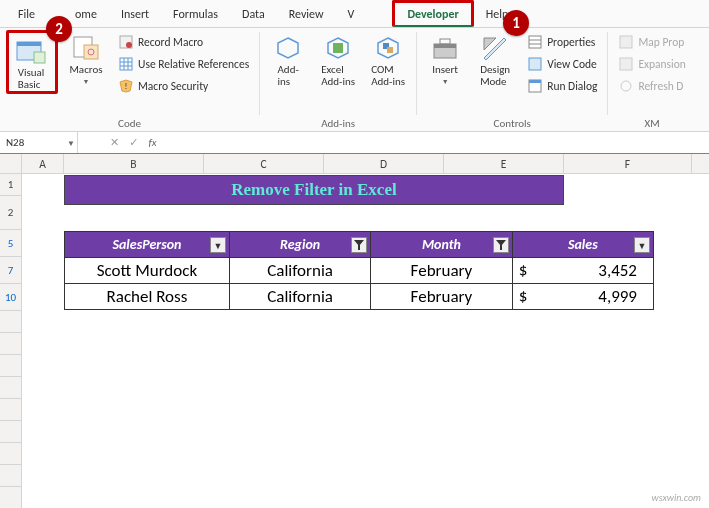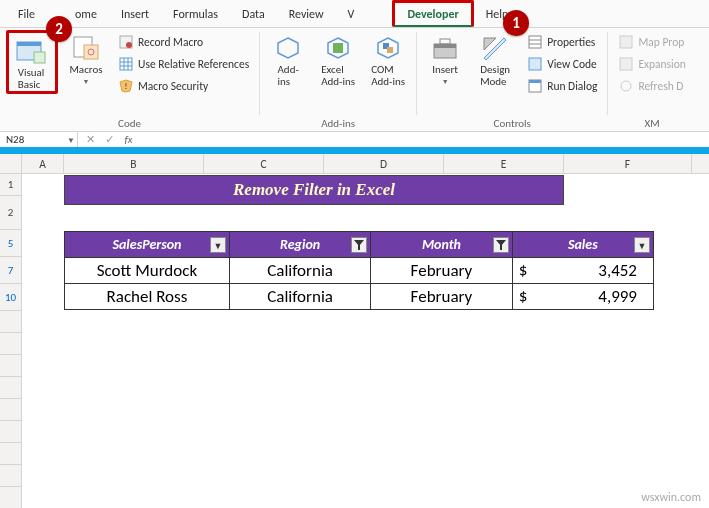--- a/index.html
+++ b/index.html
@@ -26,21 +26,21 @@
 .small-btn { display: flex; align-items: center; gap: 4px; padding: 2px 4px; font-size: 11.5px; cursor: pointer; white-space: nowrap; }
 .small-btn .si { width: 16px; height: 16px; display: flex; align-items: center; justify-content: center; }
 
 
 svg { display: block; }
 
 
 .callout { position: absolute; width: 26px; height: 26px; border-radius: 50%; background: #b30000; color: #fff; font-weight: bold; font-size: 15px; display: flex; align-items: center; justify-content: center; z-index: 50; box-shadow: 0 1px 2px rgba(0,0,0,.3); }
 
 
-.fx-row { display: flex; align-items: center; height: 22px; border-bottom: 7px solid #0ea5e9; }
+.fx-row { display: flex; align-items: center; height: 22px; border-bottom: 1px solid #0ea5e9; gap: 24px; }
 .namebox { width: 78px; height: 100%; border-right: 1px solid #d4d4d4; display: flex; align-items: center; padding-left: 6px; font-size: 11px; position: relative; }
 .namebox .dd { position: absolute; right: 2px; font-size: 8px; color: #666; }
 .fx-icons { display: flex; align-items: center; gap: 10px; padding: 0 8px; color: #999; font-size: 11px; }
 .fx-icons span:last-child { font-style: italic; color: #666; }
 .fx-input { flex: 1; }
 
 
 .grid-wrap { display: flex; }
 .rowhdrs { width: 22px; }
 .colhdr-row { display: flex; height: 20px; background: #f3f2f1; border-bottom: 1px solid #d4d4d4; }
@@ -48,32 +48,32 @@
 .ch { border-right: 1px solid #d4d4d4; text-align: center; font-size: 11.5px; color: #444; display: flex; align-items: center; justify-content: center; }
 .ch.A{width:42px}.ch.B{width:140px}.ch.C{width:120px}.ch.D{width:120px}.ch.E{width:120px}.ch.F{width:128px}
 
 .sheet { position: relative; }
 .rh { height: 22px; width: 22px; border-right: 1px solid #d4d4d4; border-bottom: 1px solid #d4d4d4; background: #f3f2f1; font-size: 11px; color: #444; display: flex; align-items: center; justify-content: center; }
 .rh.blue { color: #0066cc; }
 
 
 .content { position: absolute; left: 64px; top: 175px; } 
 
-.title-bar { width: 500px; height: 30px; background: #6e3da5; color: #fef9c3; font-weight: bold; font-style: italic; font-size: 17px; display: flex; align-items: center; justify-content: center; font-family: 'Times New Roman', serif; border: 0.5px solid #444; }
+.title-bar { width: 500px; height: 30px; background: #6e3da5; color: #5eead4; font-weight: bold; font-size: 17px; display: flex; align-items: center; justify-content: center; font-family: 'Times New Roman', serif; border: 0.5px solid #444; }
 
 .tbl { position: absolute; top: 56px; left: 0; width: 590px; border-collapse: collapse; padding-left: 8px; }
 .tbl th, .tbl td { border: 1px solid #333; height: 26px; }
 .tbl th { background: #6e3da5; color: #fff; font-weight: bold; font-style: italic; font-family: 'Times New Roman', serif; font-size: 14px; position: relative; text-align: center; }
 .tbl th .dd { position: absolute; right: 3px; top: 5px; width: 16px; height: 16px; background: #f0f0f0; border: 1px solid #888; display: flex; align-items: center; justify-content: center; font-size: 9px; color: #333; }
 .tbl td { font-family: Calibri, sans-serif; font-size: 17px; text-align: center; color: #000; }
 .tbl td.sales { text-align: right; padding-right: 16px; position: relative; }
 .tbl td.sales .cur { position: absolute; left: 6px; }
 .tbl .col1{width:140px}.tbl .col2{width:120px}.tbl .col3{width:120px}.tbl .col4{width:120px}
 
-.watermark { position: absolute; right: 8px; bottom: 4px; font-size: 12px; color: #aaa; }
+.watermark { position: absolute; right: 8px; bottom: 4px; font-size: 10px; color: #aaa; font-style: italic; }
 </style>
 </head>
 <body>
 
 <div class="callout" style="left:503px; top:10px;">1</div>
 <div class="callout" style="left:46px; top:16px;">2</div>
 
 <div class="tabs">
   <div class="tab">File</div>
   <div class="tab" style="padding-left:28px">ome</div>

